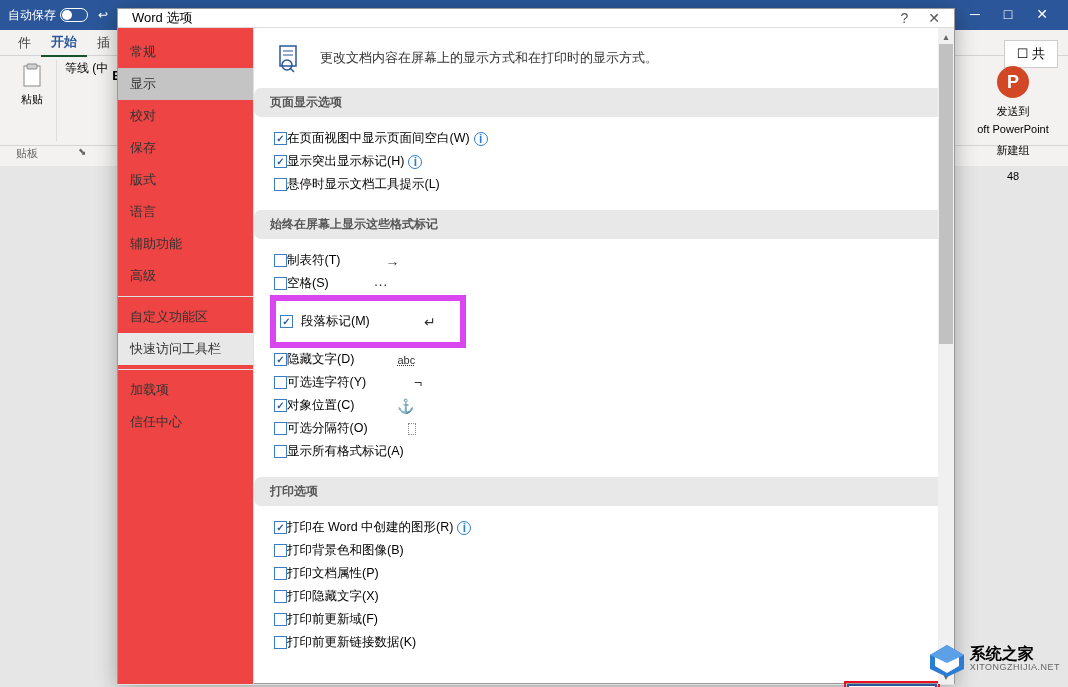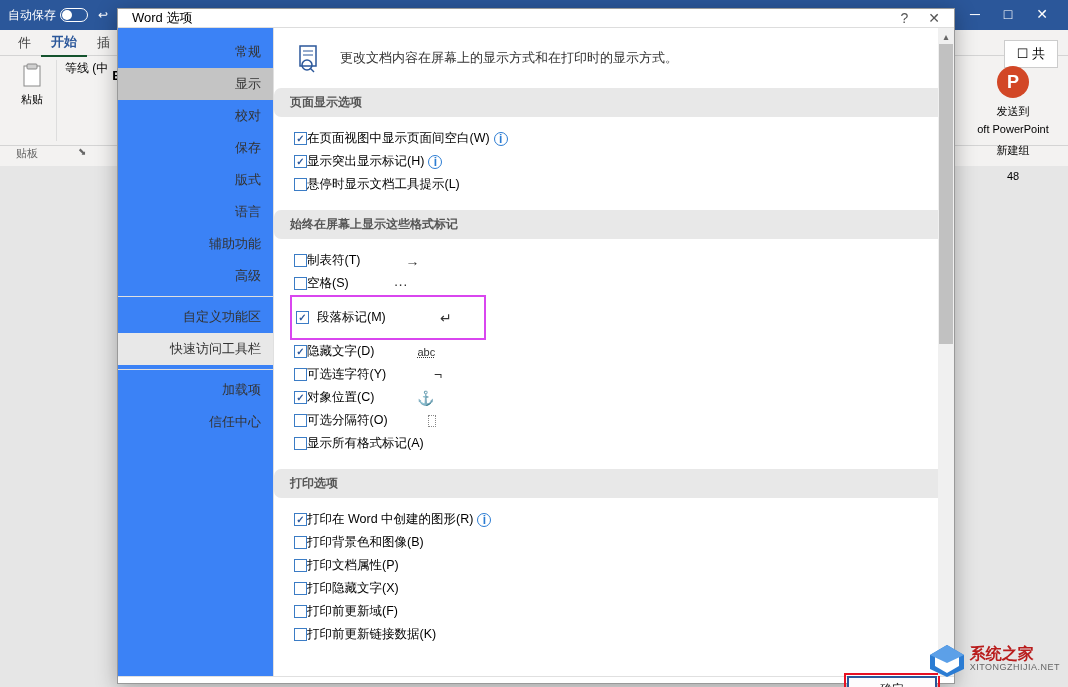--- a/index.html
+++ b/index.html
@@ -32,21 +32,21 @@
     .right-panel { position: absolute; right: 0; top: 56px; width: 110px; display: flex; flex-direction: column; align-items: center; font-size: 11px; gap: 4px; padding-top: 8px; }
     .send-icon { width: 36px; height: 36px; display: flex; align-items: center; justify-content: center; color: #d24726; font-size: 28px; }
     
     
     .dialog { position: absolute; left: 117px; top: 8px; width: 838px; height: 676px; background: #fff; border: 1px solid #999; box-shadow: 0 4px 20px rgba(0,0,0,0.3); display: flex; flex-direction: column; }
     .dialog-title { height: 32px; display: flex; align-items: center; justify-content: space-between; padding: 0 14px; font-size: 13px; }
     .dialog-title-right { display: flex; gap: 20px; font-size: 14px; color: #555; }
     .dialog-title-right span { cursor: pointer; }
     
     .dialog-body { flex: 1; display: flex; border-top: 1px solid #ddd; }
-    .nav { width: 156px; background: #3b82f6; border-right: 1px solid #e0e0e0; padding-top: 8px; text-align: right; }
+    .nav { width: 136px; background: #ef4444; border-right: 1px solid #e0e0e0; padding-top: 8px; }
     .nav-item { padding: 7px 12px; font-size: 13px; cursor: pointer; color: #333; }
     .nav-item.selected { background: #c4c4c4; }
     .nav-item.highlight { background: #e8e8e8; }
     .nav-divider { height: 1px; background: #e0e0e0; margin: 4px 0; }
     
     .content { flex: 1; overflow-y: auto; position: relative; }
     .content-inner { padding: 0 0 16px 0; }
     .intro { display: flex; align-items: center; gap: 14px; padding: 14px 20px; }
     .intro-icon { width: 32px; height: 32px; display: flex; align-items: center; justify-content: center; color: #2b579a; }
     .intro-text { font-size: 13px; color: #333; }
@@ -54,34 +54,34 @@
     .section-header { background: #e8e8e8; padding: 6px 16px; font-size: 12px; font-weight: 600; color: #555; margin-bottom: 10px; border-radius: 7px; }
     .section-body { padding: 0 20px 14px 20px; }
     
     .chk-row { display: flex; align-items: center; padding: 3px 0; font-size: 12.5px; }
     .checkbox { width: 13px; height: 13px; border: 1px solid #3b7cc5; display: inline-flex; align-items: center; justify-content: center; font-size: 10px; color: #2b579a; background: #fff; flex-shrink: 0; cursor: pointer; }
     .checkbox.checked::after { content: '✓'; font-weight: bold; }
     .chk-label { cursor: pointer; }
     .info-icon { color: #2b7cd3; font-size: 12px; font-weight: bold; border: 1px solid #2b7cd3; border-radius: 50%; width: 14px; height: 14px; display: inline-flex; align-items: center; justify-content: center; margin-left: 4px; }
     .mark-symbol { display: inline-block; width: 24px; text-align: center; margin-left: 40px; color: #333; font-size: 14px; }
     
-    .red-highlight { border: 2px solid #d946ef; padding: 12px 4px; margin: -3px -4px; }
+    .red-highlight { border: 6px solid #d946ef; padding: 12px 4px; margin: -3px -4px; }
     
     .scrollbar-track { position: absolute; right: 0; top: 0; width: 16px; height: 100%; background: #f0f0f0; }
     .scrollbar-btn { width: 16px; height: 16px; background: #f0f0f0; display: flex; align-items: center; justify-content: center; font-size: 10px; color: #666; }
     .scrollbar-thumb { position: absolute; width: 14px; left: 1px; top: 16px; height: 300px; background: #c1c1c1; }
     
     .dialog-footer { height: 40px; border-top: 1px solid #e0e0e0; display: flex; justify-content: flex-end; align-items: center; gap: 8px; padding: 0 18px; }
     .btn { width: 88px; height: 24px; border: 1px solid #ababab; background: #fdfdfd; font-size: 12px; cursor: pointer; }
     .btn.primary { border: 1px solid #2b579a; outline: 1px solid #2b579a; }
     .btn-highlight { border: 2px solid #e81123; padding: 2px; margin: -4px; }
     
     .watermark { position: absolute; right: 8px; bottom: 10px; display: flex; align-items: center; gap: 4px; z-index: 999; }
     .wm-logo { width: 40px; height: 36px; position: relative; }
-    .wm-text { font-size: 16px; font-weight: 700; color: #b91c1c; line-height: 1; }
+    .wm-text { font-size: 16px; font-weight: 700; color: #000000; line-height: 1; }
     .wm-url { font-size: 9px; color: #666; letter-spacing: 0.5px; }
   </style>
 </head>
 <body>
 
 <div class="word-bg">
   <div class="titlebar">
     <div class="autosave-toggle">
       <span>自动保存</span>
       <span class="toggle"></span>

